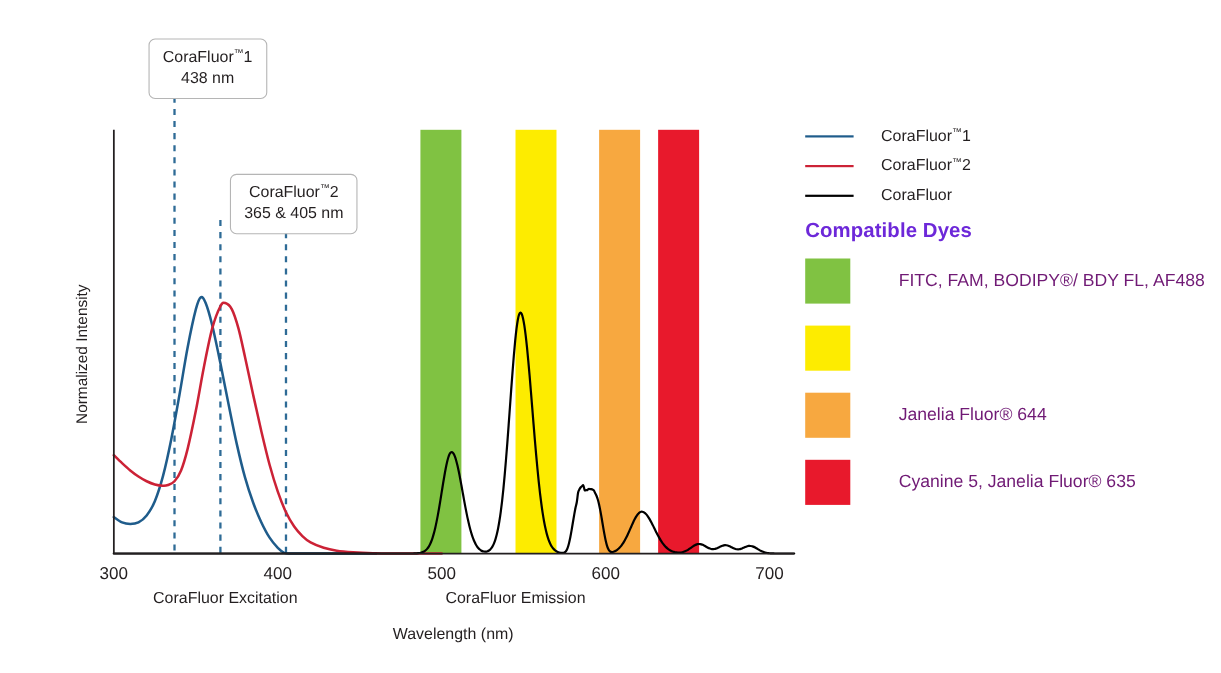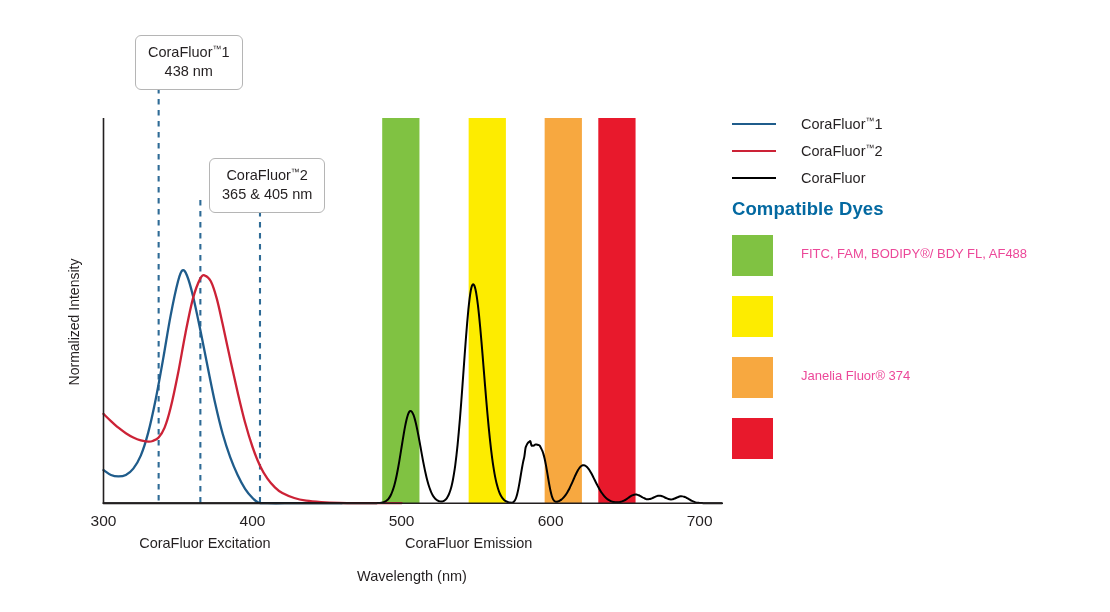--- a/index.html
+++ b/index.html
@@ -107,21 +107,21 @@
     color: #231f20;
     white-space: nowrap;
   }
 
   #dyes-heading {
     position: absolute;
     left: 2px;
     top: 198px;
     font-size: 18.5px;
     font-weight: bold;
-    color: #0369a1;
+    color: #6d28d9;
     letter-spacing: 0.1px;
   }
 
   #dye-list {
     position: absolute;
     left: 0;
     top: 235px;
     width: 380px;
   }
   .dye-row {
@@ -130,24 +130,24 @@
     margin-bottom: 20px;
     min-height: 40px;
   }
   .dye-swatch {
     width: 41px;
     height: 41px;
     flex: 0 0 auto;
     margin-left: 2px;
   }
   .dye-label {
-    margin-left: 28px;
-    font-size: 13px;
+    margin-left: 44px;
+    font-size: 16px;
     line-height: 1.35;
-    color: #ec4899;
+    color: #701a75;
     padding-top: 10px;
   }
   .dye-row.two-line .dye-label { padding-top: 2px; }
   .dye-label .ln { display: block; }
 </style>
 </head>
 <body>
 
 <div id="chart-figure">
 
@@ -227,20 +227,23 @@
         </span>
       </div>
       <div class="dye-row two-line">
         <span class="dye-swatch" style="background: rgb(253, 236, 0);"></span>
         <span class="dye-label">
         </span>
       </div>
       <div class="dye-row">
         <span class="dye-swatch" style="background: rgb(247, 168, 64);"></span>
         <span class="dye-label">
-          <span class="ln">Janelia Fluor® 374</span>
+          <span class="ln">Janelia Fluor® 644</span>
         </span>
       </div>
       <div class="dye-row">
         <span class="dye-swatch" style="background: rgb(232, 25, 44);"></span>
+        <span class="dye-label">
+          <span class="ln">Cyanine 5, Janelia Fluor® 635</span>
+        </span>
       </div>
     </div>
 </div>
 
 </body></html>

